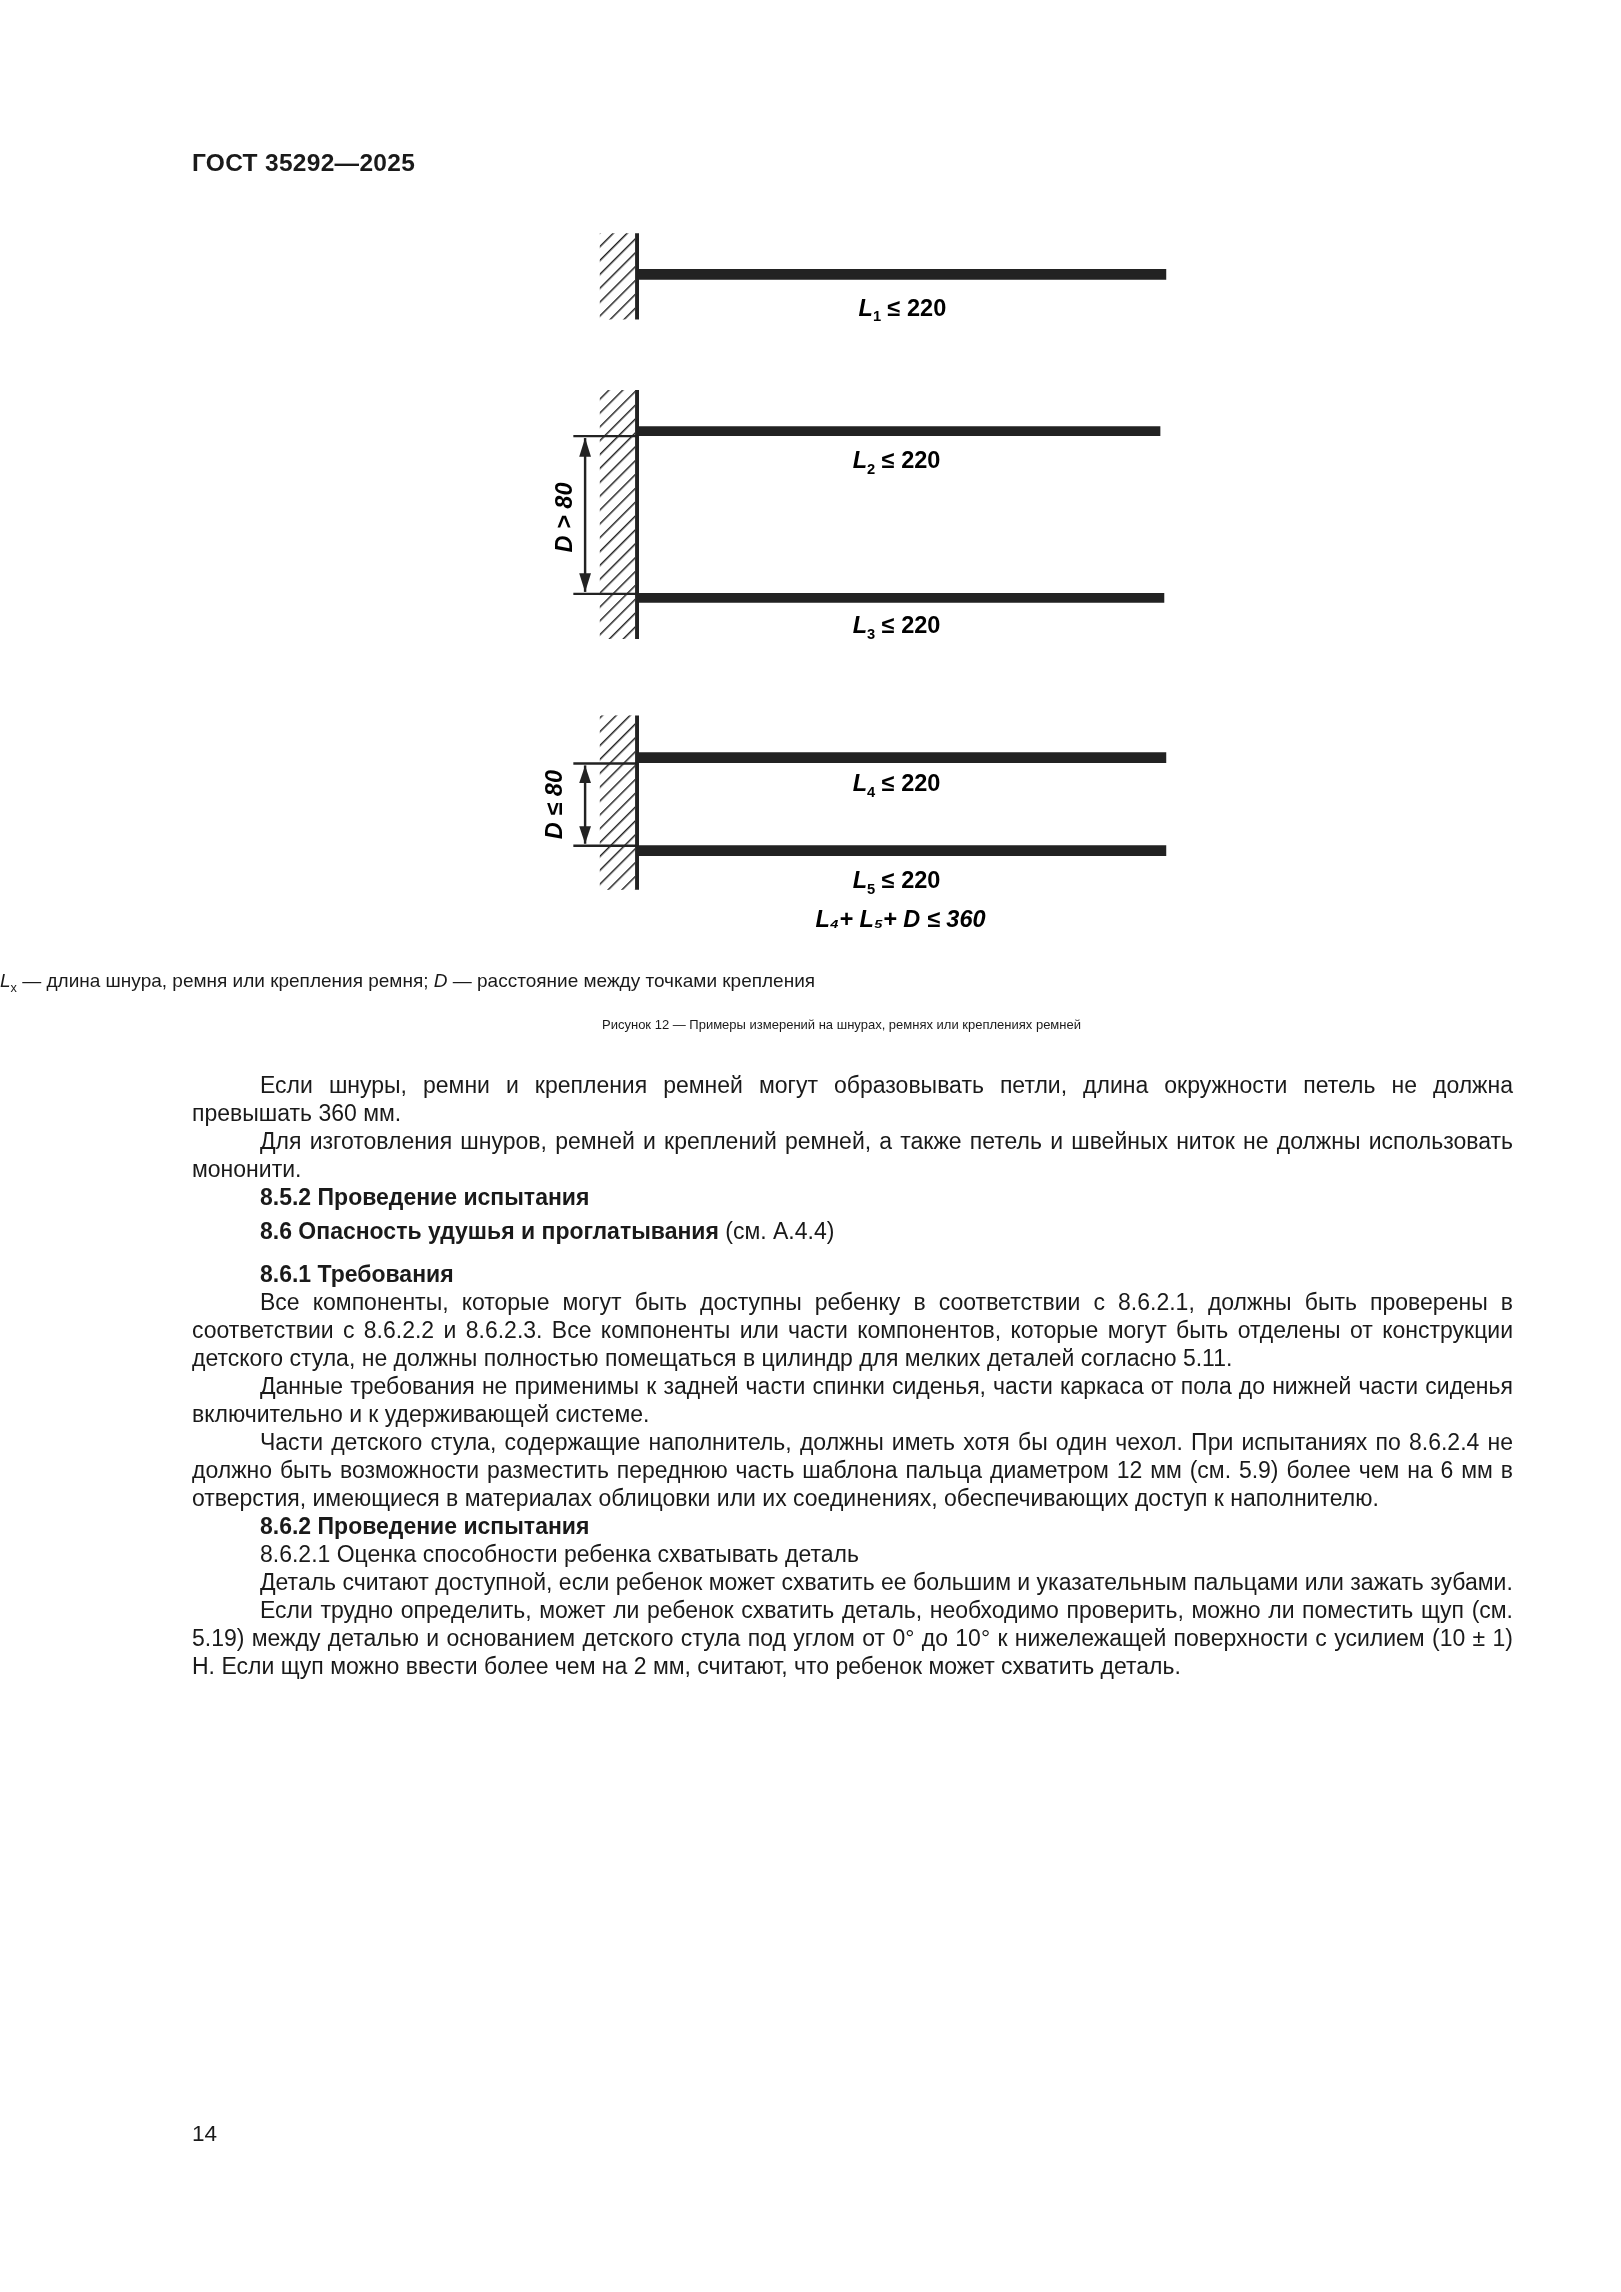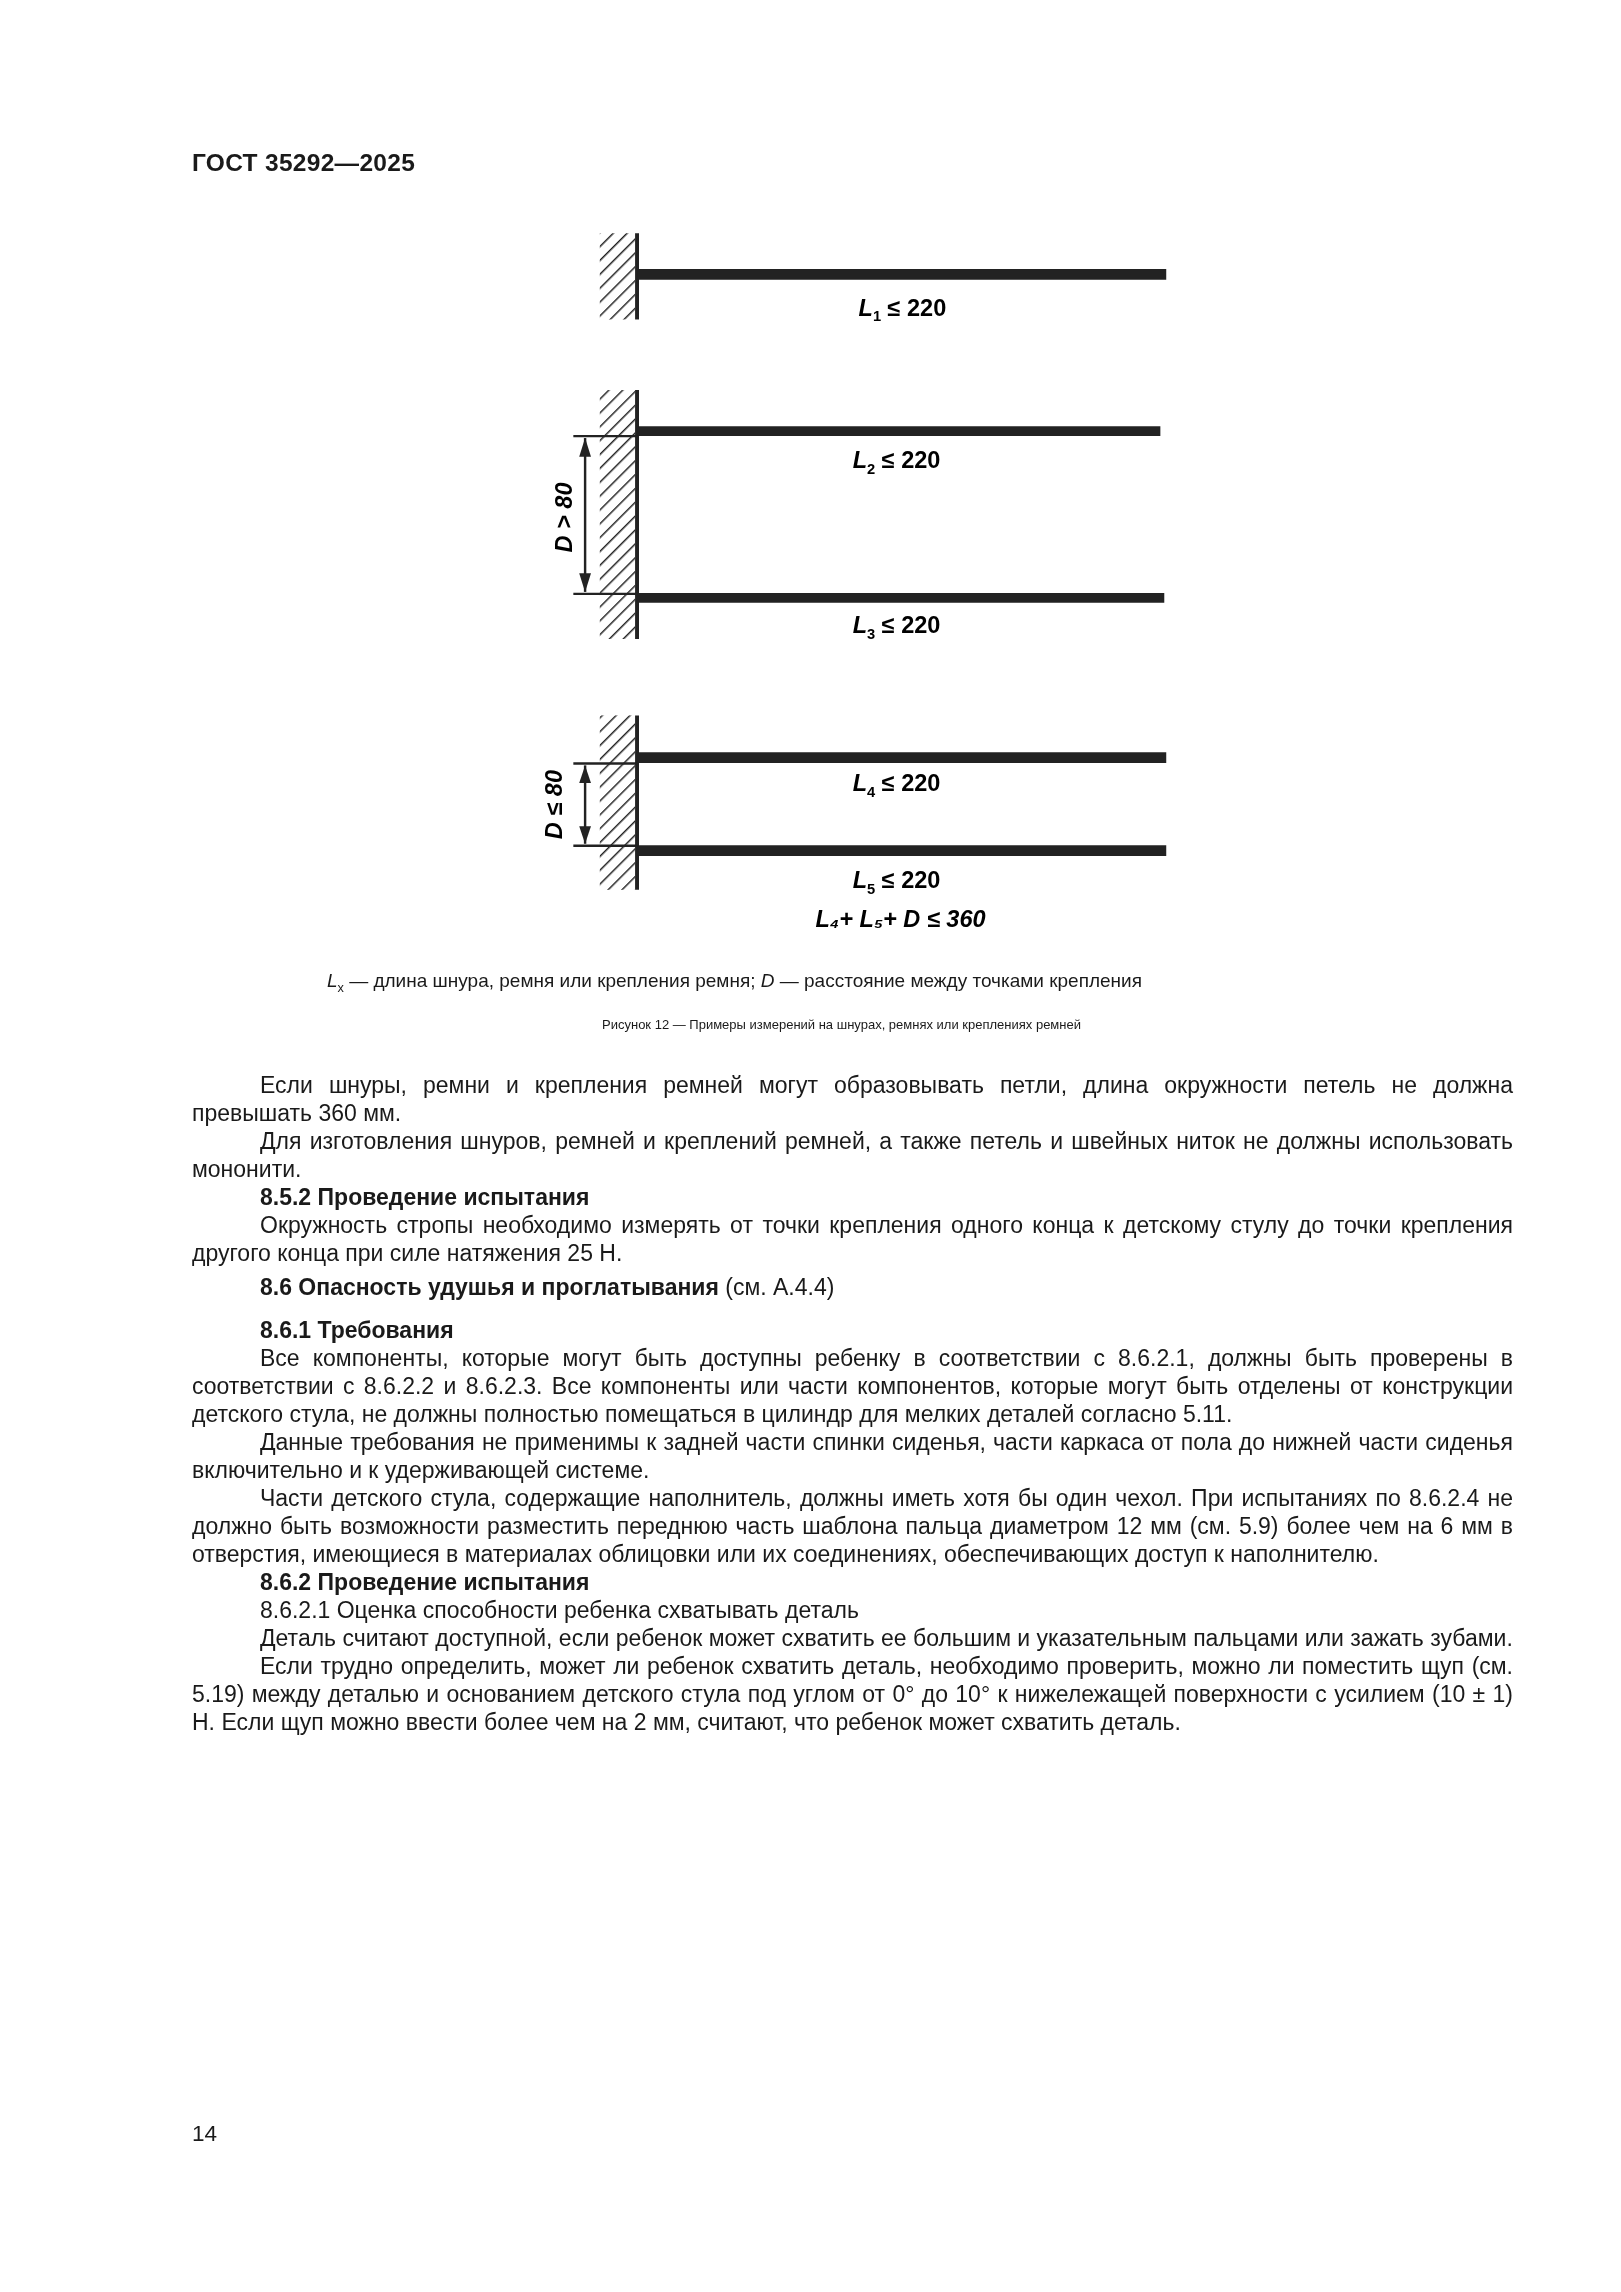--- a/index.html
+++ b/index.html
@@ -1,21 +1,21 @@
 <!DOCTYPE html>
 <html><head>
 <meta charset="utf-8">
 <style>
   html, body { margin: 0; padding: 0; background: #ffffff; }
   body { width: 1621px; height: 2293px; position: relative; overflow: hidden;
          font-family: "Liberation Sans", "DejaVu Sans", sans-serif; color: #1a1a1a; }
   .header { position: absolute; left: 192px; top: 149px; font-size: 24.5px; font-weight: bold; letter-spacing: 0.3px; }
   .figure { position: absolute; left: 0; top: 0; width: 1621px; height: 980px; }
   .fig-svg { position: absolute; left: 0; top: 0; }
-  .legend { position: absolute; left: 0; width: 1469px; top: 970px; text-align: center; font-size: 19px; }
+  .legend { position: absolute; left: 0; width: 1469px; top: 970px; font-size: 19px; }
   .legend i { font-style: italic; }
   .legend sub { font-size: 12.7px; }
   .caption { position: absolute; left: 0; width: 1621px; top: 1017px; text-align: center; font-size: 13px; padding-left: 31px; }
   .body { position: absolute; left: 192px; top: 1071px; width: 1321px; font-size: 23px; line-height: 28px; }
   .body p { margin: 0; text-align: justify; text-indent: 68px; }
   .body .h { font-weight: bold; }
   .body .gap { margin-top: 6px; }
   .body .gap2 { margin-top: 14.7px; }
   .pagenum { position: absolute; left: 192px; top: 2121px; font-size: 22.5px; }
   .lbl { font-family: "Liberation Sans", sans-serif; font-weight: bold; font-style: italic; font-size: 24px; }
@@ -82,21 +82,20 @@
 </div>
 
 <div class="legend"><i>L</i><sub>x</sub><span> — длина шнура, ремня или крепления ремня; </span><i>D</i><span> — расстояние между точками крепления</span></div>
 
 <div class="caption">Рисунок 12 — Примеры измерений на шнурах, ремнях или креплениях ремней</div>
 
 <div class="body">
   <p>Если шнуры, ремни и крепления ремней могут образовывать петли, длина окружности петель не должна превышать 360 мм.</p>
   <p>Для изготовления шнуров, ремней и креплений ремней, а также петель и швейных ниток не должны использовать мононити.</p>
   <p class="h">8.5.2 Проведение испытания</p>
-  <p>Окружность стропы необходимо измерять от точки крепления одного конца к детскому стулу до точки крепления другого конца при силе натяжения 25 Н.</p>
   <p class="gap"><span class="h">8.6 Опасность удушья и проглатывания</span><span> (см. А.4.4)</span></p>
   <p class="h gap2">8.6.1 Требования</p>
   <p>Все компоненты, которые могут быть доступны ребенку в соответствии с 8.6.2.1, должны быть проверены в соответствии с 8.6.2.2 и 8.6.2.3. Все компоненты или части компонентов, которые могут быть отделены от конструкции детского стула, не должны полностью помещаться в цилиндр для мелких деталей согласно 5.11.</p>
   <p>Данные требования не применимы к задней части спинки сиденья, части каркаса от пола до нижней части сиденья включительно и к удерживающей системе.</p>
   <p>Части детского стула, содержащие наполнитель, должны иметь хотя бы один чехол. При испытаниях по 8.6.2.4 не должно быть возможности разместить переднюю часть шаблона пальца диаметром 12 мм (см. 5.9) более чем на 6 мм в отверстия, имеющиеся в материалах облицовки или их соединениях, обеспечивающих доступ к наполнителю.</p>
   <p class="h">8.6.2 Проведение испытания</p>
   <p>8.6.2.1 Оценка способности ребенка схватывать деталь</p>
   <p>Деталь считают доступной, если ребенок может схватить ее большим и указательным пальцами или зажать зубами.</p>
   <p>Если трудно определить, может ли ребенок схватить деталь, необходимо проверить, можно ли поместить щуп (см. 5.19) между деталью и основанием детского стула под углом от 0° до 10° к нижележащей поверхности с усилием (10 ± 1) Н. Если щуп можно ввести более чем на 2 мм, считают, что ребенок может схватить деталь.</p>
 </div>

